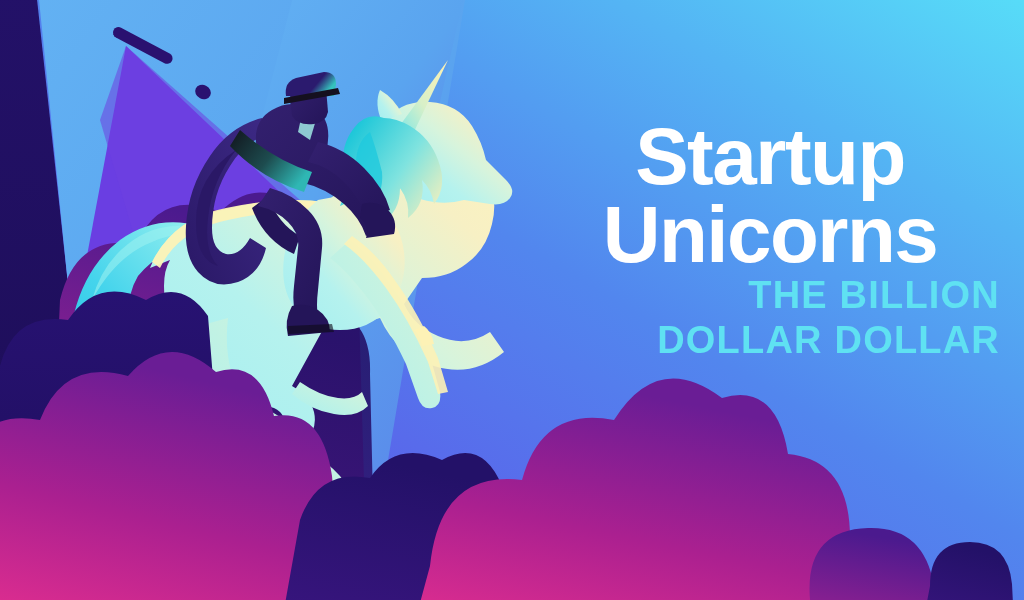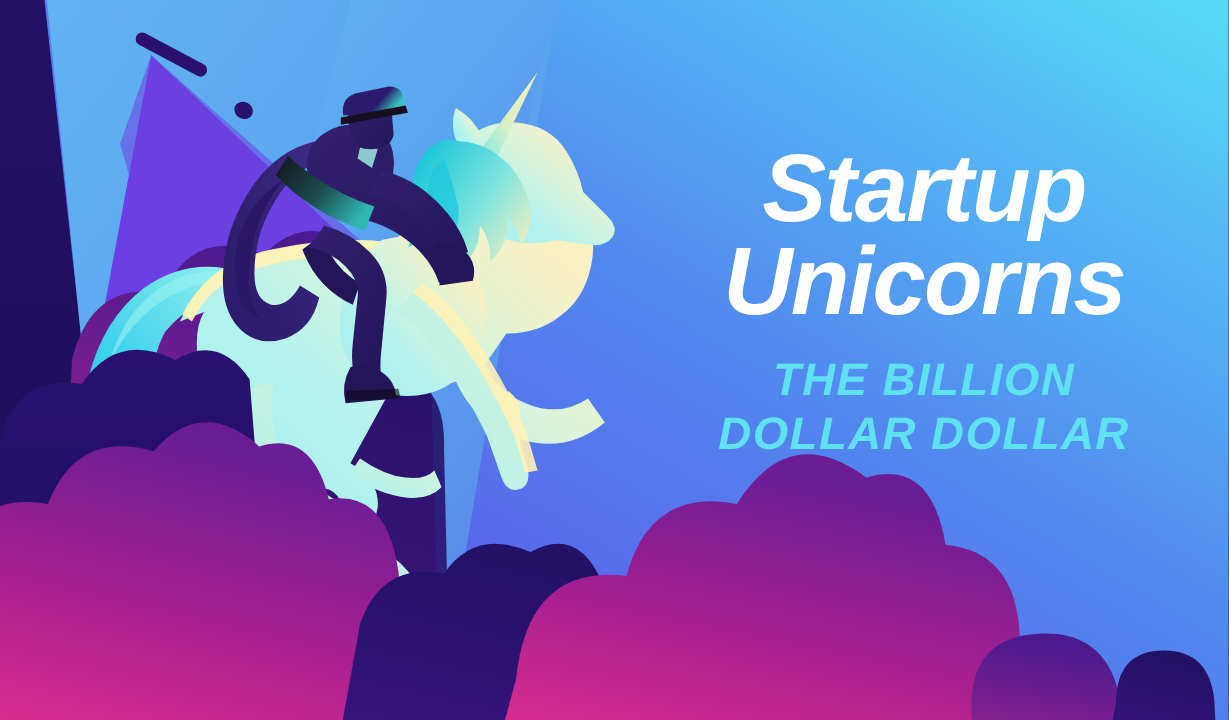--- a/index.html
+++ b/index.html
@@ -9,21 +9,20 @@
     background: #1a1a2e;
   }
   body {
     font-family: "Liberation Sans", sans-serif;
   }
   #poster {
     position: relative;
     width: 1024px;
     height: 600px;
     overflow: hidden;
-    font-style: italic;
   }
   #poster-svg {
     position: absolute;
     top: 0; left: 0;
     width: 1024px;
     height: 600px;
     display: block;
   }
   .text-block {
     position: absolute;
@@ -37,21 +36,21 @@
     display: block;
     color: #ffffff;
     font-family: "Liberation Sans", sans-serif;
     font-size: 80px;
     font-weight: bold;
     line-height: 0.97;
     letter-spacing: -1.5px;
     white-space: nowrap;
   }
   .subtitle-wrap {
-    margin-top: 22px;
+    text-align: right;
   }
   .subtitle-line {
     display: block;
     color: #5fe1f2;
     font-family: "Liberation Sans", sans-serif;
     font-size: 38px;
     font-weight: bold;
     line-height: 1.18;
     letter-spacing: 1.2px;
     white-space: nowrap;

